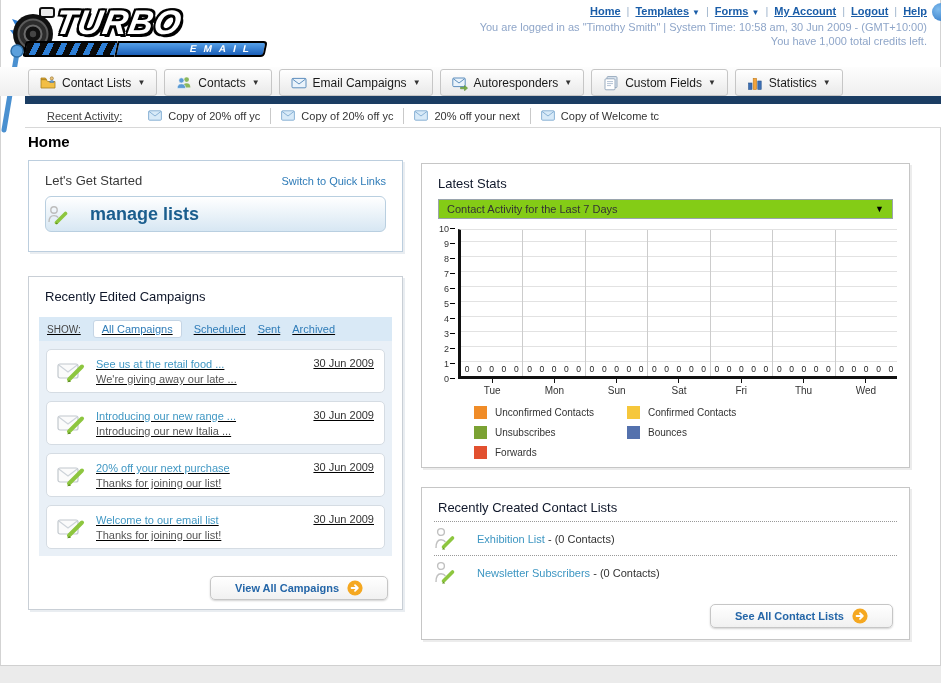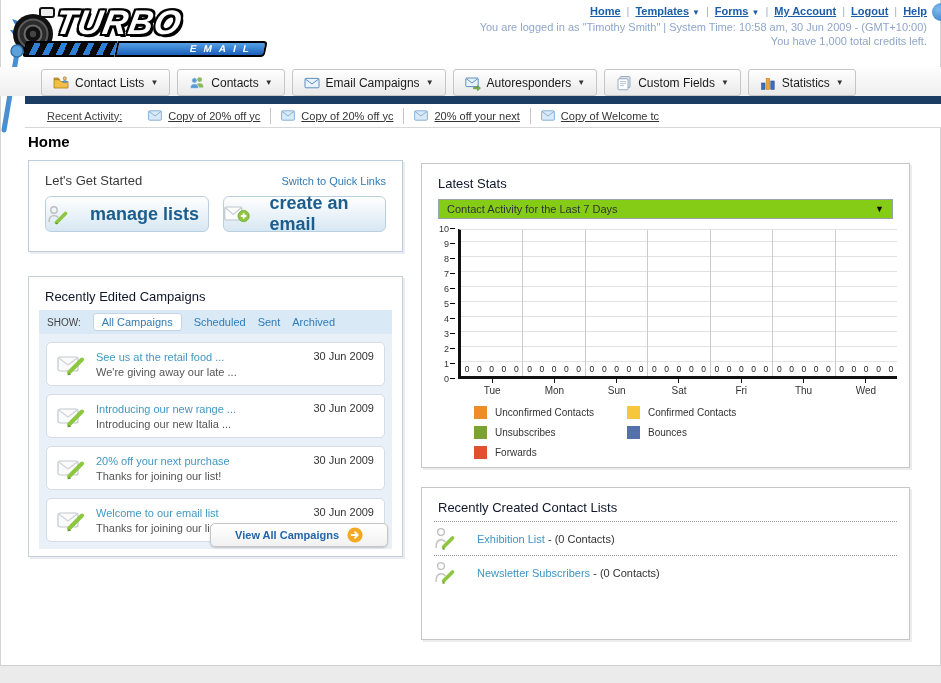--- a/index.html
+++ b/index.html
@@ -28,52 +28,52 @@
   .header-links { position:absolute; top:5px; right:14px; font-size:11px; color:#93A9C6; white-space:nowrap; }
   .header-links a { color:#1A5DA8; text-decoration:underline; font-weight:bold; cursor:pointer; }
   .header-links .sep { margin:0 6px; color:#9FB4CC; }
   .header-links .caret { font-size:8px; color:#1A5DA8; margin-left:3px; }
   .login-line { position:absolute; top:21px; right:14px; font-size:11px; color:#8FA6C9; }
   .credits-line { position:absolute; top:35px; right:14px; font-size:11px; color:#8FA6C9; }
 
   
   .nav { position:absolute; top:67px; left:0; right:0; height:29px;
          background:linear-gradient(#FDFDFD,#EFEFEF); }
-  .nav-tabs { display:flex; gap:7px; margin-left:41px; height:100%; align-items:flex-end; }
+  .nav-tabs { display:flex; gap:7px; margin-left:28px; height:100%; align-items:flex-end; }
   .tab { display:flex; align-items:center; gap:6px; height:27px; padding:0 11px;
          border:1px solid #C6C6C6; border-radius:3px; background:linear-gradient(#FFFFFF,#E9E9E9);
          font-size:12px; color:#1A1A1A; cursor:pointer; }
   .tab .caret { font-size:8px; color:#333; }
   .navy-bar { position:absolute; top:96px; left:25px; right:0; height:8px; background:#1B3D63; }
 
   
   .recent { position:absolute; top:104px; left:25px; right:0; height:24px; background:#fff;
             border-bottom:1px solid #D8D8D8; display:flex; align-items:center; font-size:11px; color:#333; }
   .recent-label { margin-left:22px; margin-right:16px; color:#444;text-decoration:underline; }
-  .recent-item { display:flex; align-items:center; gap:6px; padding:0 10px; height:16px; cursor:pointer;text-decoration:underline; }
+  .recent-item { display:flex; align-items:center; gap:6px; padding:0 10px; height:16px; cursor:pointer; }
   .recent-item + .recent-item { border-left:1px solid #C9C9C9; }
   .recent-item .txt { color:#333; white-space:nowrap; }
 
   .home-title { position:absolute; left:28px; top:133px; font-size:15px; font-weight:bold; color:#000; }
 
   
   .panel { position:absolute; background:#fff; border:1px solid #C9CFD6; box-shadow:2px 2px 0 #E9EDF1; }
   .panel-title { padding:12px 16px 6px; font-size:13px; color:#0f172a; }
 
   .gs-panel { left:28px; top:160px; width:375px; height:92px; border-color:#BCCEDE; }
   .gs-head { display:flex; justify-content:space-between; align-items:center; padding:12px 16px 8px; }
   .gs-title { font-size:13px; color:#3A3A3A; }
   .gs-link { font-size:11px; color:#2F7CB8; cursor:pointer; }
   .gs-buttons { display:flex; gap:14px; padding:0 16px; }
   .gs-btn { flex:1; height:36px; border:1px solid #B9CFE0; border-radius:6px;
     background:linear-gradient(#FFFFFF,#D7E7F3); display:flex; align-items:center; justify-content:flex-start;
     gap:20px; color:#1B5E8E; font-weight:bold; font-size:18px; cursor:pointer; box-shadow:inset 0 1px 0 #fff; }
 
-  .camp-panel { left:28px; top:276px; width:375px; height:281px; }
-  .list-wrap { margin:0 10px 0; background:#E9F0F7; padding-bottom:7px; }
+  .camp-panel { left:28px; top:276px; width:375px; height:334px; }
+  .list-wrap { margin:7px 10px 0; background:#E9F0F7; padding-bottom:7px;text-decoration:underline; }
   .show-bar { background:#D9E9F6; height:24px; display:flex; align-items:center; font-size:11px; padding:0 8px; gap:12px; }
   .show-label { font-size:10px; color:#444; }
   .filter { color:#2F7CB8; cursor:pointer; }
   .filter.active { background:#fff; border:1px solid #C5D5E5; border-radius:3px; padding:2px 8px; }
   .cards { display:grid; gap:8px; padding:8px 7px 0; }
   .card { height:44px; display:flex; align-items:center; border:1px solid #D5DCE3; border-radius:5px;
           background:#fff; padding:0 10px; gap:9px; cursor:pointer; }
   .card-text { flex:1; line-height:14px; }
   .card-title { font-size:11px; color:#4198C4; cursor:pointer; }
   .card-sub { font-size:11px; color:#555; }
@@ -277,31 +277,20 @@
         <div class="gs-btn">
           <span>
             <svg width="24" height="22" viewBox="0 0 24 22" style="display:block">
               <circle cx="8" cy="7" r="3.2" fill="none" stroke="#BDBDBD" stroke-width="1.4"></circle>
               <path d="M3 19 Q3 12.6 8 12.6 Q11 12.6 12.2 14.6" fill="none" stroke="#BDBDBD" stroke-width="1.4"></path>
               <path d="M10.5 19.5 L19.5 10.5" stroke="#8DC63F" stroke-width="3.6" stroke-linecap="round"></path>
               <path d="M9.2 21 L10.6 19.6 L12 21 Z" fill="#5E8F1F"></path>
             </svg>
           </span>
           <span class="lbl">manage lists</span>
-        </div>
-        <div class="gs-btn">
-          <span>
-            <svg width="26" height="18" viewBox="0 0 26 18" style="display:block">
-              <rect x=".8" y="2" width="17" height="13" rx="1.5" fill="#FDFDFD" stroke="#BFC6CC" stroke-width="1.2"></rect>
-              <path d="M1.4 2.8 L9.3 9.4 L17.2 2.8" fill="none" stroke="#C8CED4" stroke-width="1.2"></path>
-              <circle cx="19.6" cy="11" r="5.6" fill="#8DC63F" stroke="#6FA32A" stroke-width=".8"></circle>
-              <path d="M19.6 8.2 V13.8 M16.8 11 H22.4" stroke="#fff" stroke-width="1.8"></path>
-            </svg>
-          </span>
-          <span class="lbl">create an email</span>
         </div>
       </div>
   </div>
 
   <div class="panel camp-panel">
     <div class="panel-title">Recently Edited Campaigns</div>
     <div class="list-wrap">
       <div class="show-bar">
         <span class="show-label">SHOW:</span>
       <span class="filter active">All Campaigns</span>
@@ -533,16 +522,25 @@
             <svg width="22" height="25" viewBox="0 0 22 25" style="display:block">
               <circle cx="7" cy="6" r="3.4" fill="none" stroke="#C0C0C0" stroke-width="1.4"></circle>
               <path d="M2 22 Q2 13.8 7 13.8 Q10 13.8 11.4 16" fill="none" stroke="#C0C0C0" stroke-width="1.4"></path>
               <path d="M9.5 21 L18.5 12" stroke="#8DC63F" stroke-width="3.6" stroke-linecap="round"></path>
               <path d="M8 23.4 L9.6 21.8 L11.2 23.4 Z" fill="#5E8F1F"></path>
             </svg>
           </span>
           <span><span class="cl-name">Newsletter Subscribers</span> <span class="cl-detail">- (0 Contacts)</span></span>
         </div>
       </div>
+    <div class="pill-btn see-all">
+      <span>See All Contact Lists</span>
+      <span class="ic-arrow">
+          <svg width="16" height="16" viewBox="0 0 16 16" style="display:block">
+            <circle cx="8" cy="8" r="7.6" fill="#F5A821"></circle>
+            <path d="M4.6 8 H10.2 M8 5.2 L10.8 8 L8 10.8" fill="none" stroke="#fff" stroke-width="1.8" stroke-linecap="round" stroke-linejoin="round"></path>
+          </svg>
+        </span>
+    </div>
   </div>
 
   <div class="footer"></div>
 </div>
 
 </body></html>

